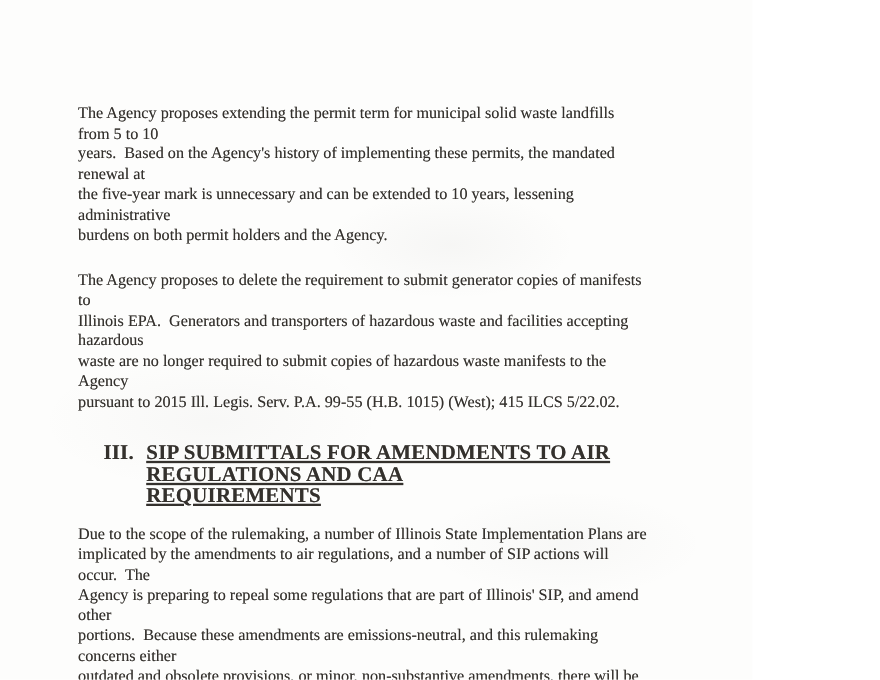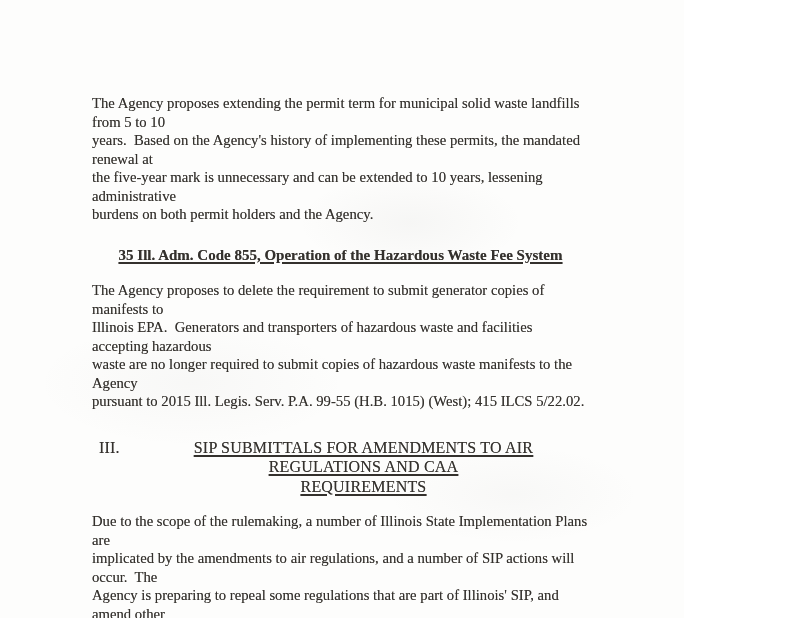--- a/index.html
+++ b/index.html
@@ -5,21 +5,21 @@
   html, body {
     margin: 0;
     padding: 0;
     background: #ffffff;
   }
   .page {
     position: relative;
     width: 684px;
     height: 618px;
     box-sizing: border-box;
-    padding: 94px 95px 0 92px;
+    padding: 94px 95px 0 71px;
     background:
       radial-gradient(160px 70px at 60% 36%, rgba(120,118,112,0.05), transparent 70%),
       radial-gradient(220px 90px at 28% 62%, rgba(120,118,112,0.04), transparent 70%),
       radial-gradient(180px 70px at 75% 80%, rgba(120,118,112,0.04), transparent 70%),
       #fdfdfc;
     font-family: "Liberation Serif", "DejaVu Serif", serif;
     font-size: 14.7px;
     line-height: 18.5px;
     color: #34312d;
     text-shadow: 0 0 0.6px rgba(52,49,45,0.55);
@@ -41,55 +41,54 @@
     text-decoration: underline;
     text-decoration-thickness: 1.5px;
     text-underline-offset: 2px;
   }
   .italic-line {
     margin: 0 0 15px 0;
     font-style: italic;
   }
   .sip-heading {
     position: relative;
-    margin: 0 0 16px 0;
+    margin: 0 0 16px 16px;
     padding-left: 46px;
-    font-weight: normal;
-    font-size: 16px;
+    font-weight: bold;
+    font-size: 19px;
     line-height: 19.5px;
     letter-spacing: 0.2px;
   }
   .sip-heading .numeral {
     position: absolute;
     left: 7px;
     top: 0;
   }
   .sip-heading-text {
-    text-align: center;
+    text-align: left;
     text-decoration: underline;
     text-decoration-thickness: 1.5px;
     text-underline-offset: 2px;
     white-space: pre-line;
   }
   .indented {
     margin: 0;
     padding-left: 52px;
   }
 </style>
 </head>
 <body>
 
 <div class="page">
 
   <p class="body-para p1">The Agency proposes extending the permit term for municipal solid waste landfills from 5 to 10
 years.  Based on the Agency's history of implementing these permits, the mandated renewal at
 the five-year mark is unnecessary and can be extended to 10 years, lessening administrative
 burdens on both permit holders and the Agency.</p>
 
-  <h2 class="center-heading">35 Ill. Adm. Code 855, Operation of the Hazardous Waste Fee System</h2>
 
 
   <p class="body-para p2">The Agency proposes to delete the requirement to submit generator copies of manifests to
 Illinois EPA.  Generators and transporters of hazardous waste and facilities accepting hazardous
 waste are no longer required to submit copies of hazardous waste manifests to the Agency
 pursuant to 2015 Ill. Legis. Serv. P.A. 99-55 (H.B. 1015) (West); 415 ILCS 5/22.02.</p>
 
   <div class="sip-heading">
     <span class="numeral">III.</span>
     <div class="sip-heading-text">SIP SUBMITTALS FOR AMENDMENTS TO AIR REGULATIONS AND CAA

